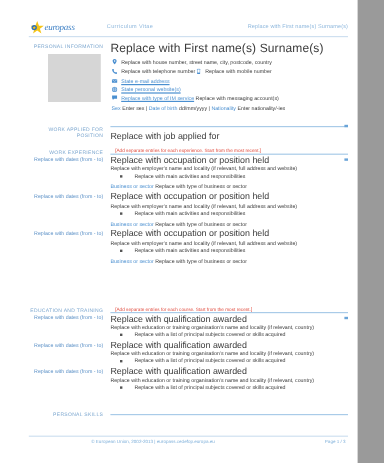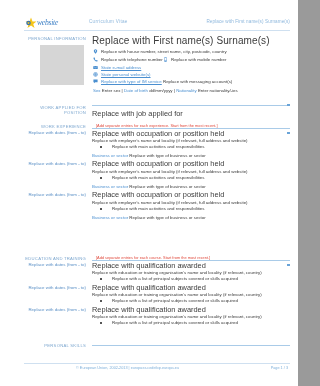--- a/index.html
+++ b/index.html
@@ -36,21 +36,21 @@
 <body>
 
 <div class="page">
 
   <div class="logo">
     <svg class="star" viewBox="0 0 28 24">
       <polygon points="14,1 17,9 25,9 18.5,14 21,22 14,17 7,22 9.5,14 3,9 11,9" fill="#f5c518"></polygon>
       <circle cx="9" cy="12" r="4.5" fill="#2f6fb5"></circle>
       <polygon points="9,9 9.8,11.2 12,11.2 10.2,12.6 10.9,15 9,13.6 7.1,15 7.8,12.6 6,11.2 8.2,11.2" fill="#f5c518"></polygon>
     </svg>
-    <span class="logo-text">website</span>
+    <span class="logo-text">europass</span>
   </div>
   <div class="cv-title">Curriculum Vitae</div>
   <div class="cv-owner">Replace with First name(s) Surname(s)</div>
   <div class="topline"></div>
 
   <div class="lab" style="left:10px;top:36px;width:76px;">PERSONAL INFORMATION</div>
   <div class="h-name">Replace with First name(s) Surname(s)</div>
 
   <div class="photo"></div>
 

